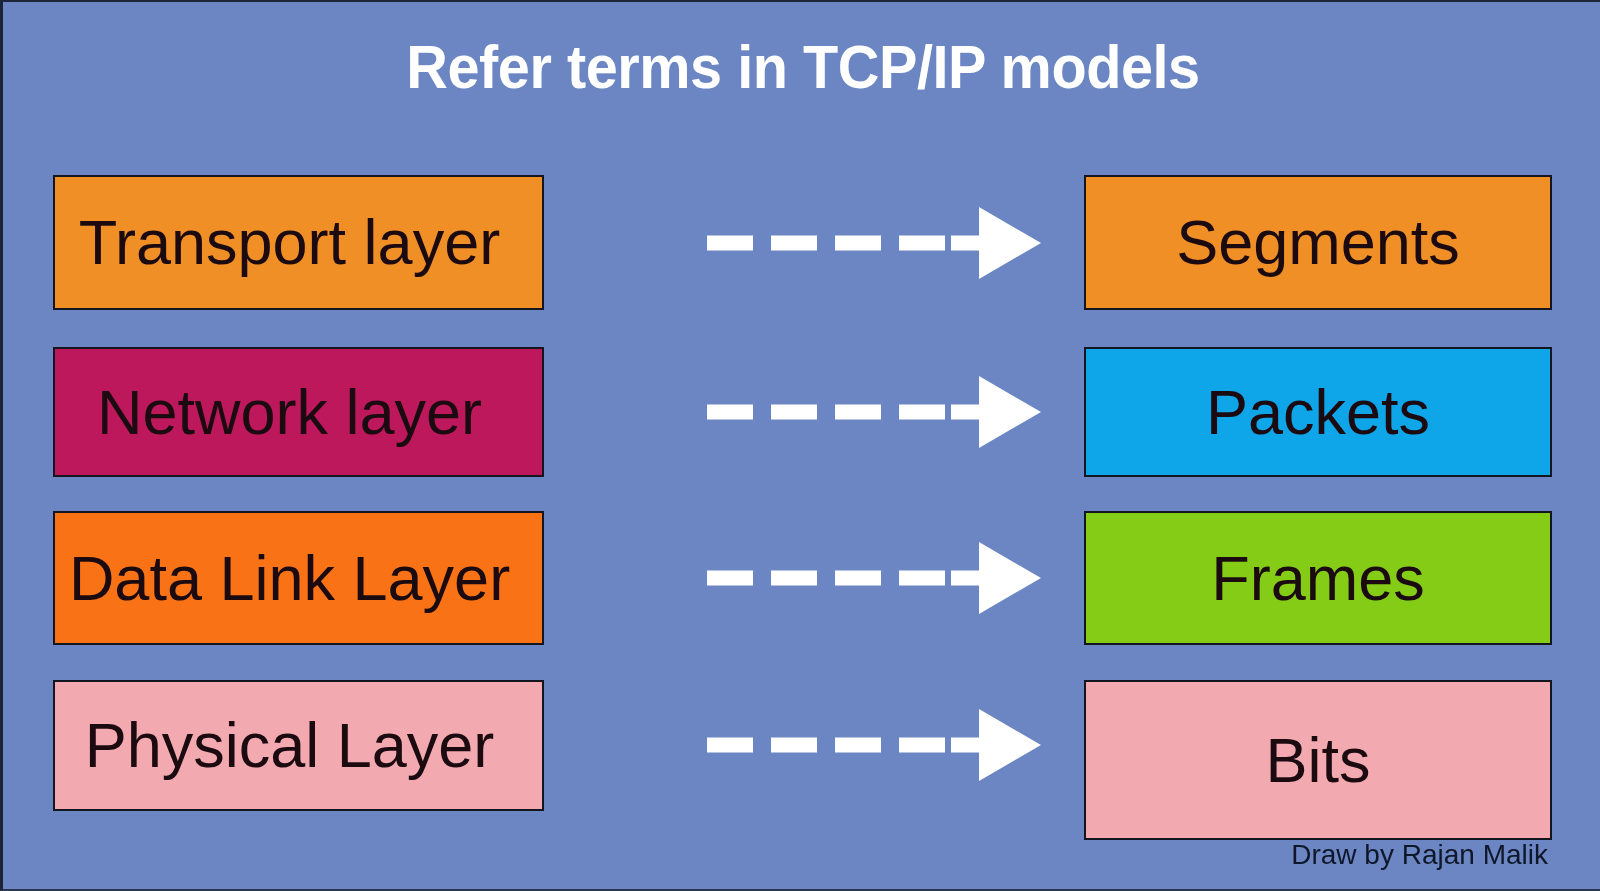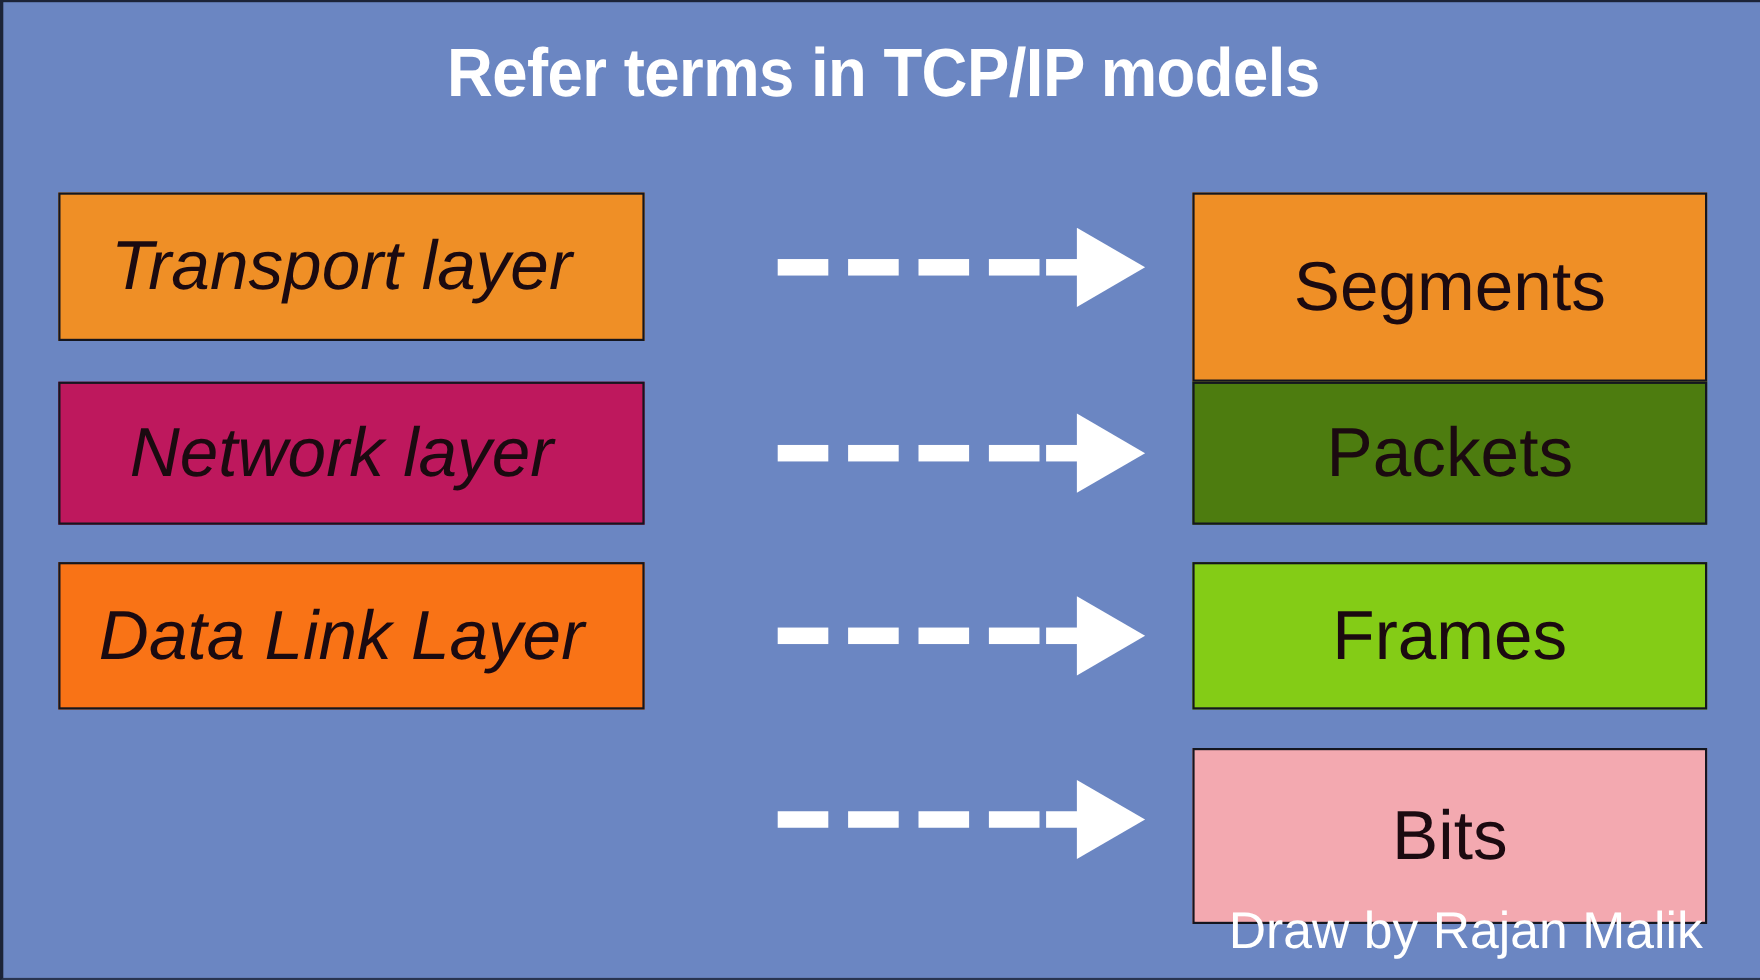--- a/index.html
+++ b/index.html
@@ -49,24 +49,23 @@
     align-items: center;
     color: #1b0a10;
     font-size: 63px;
     line-height: 1;
     white-space: nowrap;
     overflow: hidden;
   }
 
   .box.left {
     left: 50px;
-    width: 533px;
+    width: 491px;
     justify-content: center;
     padding-right: 18px;
-    font-style: italic;
   }
   .box.right {
     left: 1081px;
     width: 468px;
     justify-content: center;
   }
 
   
   .arrow {
     position: absolute;
@@ -108,22 +107,22 @@
     width: 30px;
     height: 15px;
     background: #ffffff;
   }
 
   
   #credit {
     position: absolute;
     right: 52px;
     bottom: 20px;
-    color: #ffffff;
-    font-size: 47px;
+    color: #0f172a;
+    font-size: 28px;
     line-height: 1;
     white-space: nowrap;
   }
 </style>
 </head>
 <body>
 
 <div id="canvas">
 
   <div id="title">Refer terms in TCP/IP models</div>
@@ -137,42 +136,42 @@
       <div class="dashes">
         <div class="dash" style="left:16px;"></div>
         <div class="dash" style="left:80px;"></div>
         <div class="dash" style="left:144px;"></div>
         <div class="dash" style="left:208px;"></div>
       </div>
       <div class="stub"></div>
       <div class="head"></div>
     </div>
 
-    <div class="box right" style="top:0;height:172px;background:#ef8f26;">
+    <div class="box right" style="top:0;height:135px;background:#ef8f26;">
       <span>Segments</span>
     </div>
   </div>
 
   <div class="row" style="top:345px;height:130px;">
     <div class="box left" style="top:0;height:130px;background:#be185d;">
       <span>Network layer</span>
     </div>
 
     <div class="arrow" style="top:35px;">
       <div class="dashes">
         <div class="dash" style="left:16px;"></div>
         <div class="dash" style="left:80px;"></div>
         <div class="dash" style="left:144px;"></div>
         <div class="dash" style="left:208px;"></div>
       </div>
       <div class="stub"></div>
       <div class="head"></div>
     </div>
 
-    <div class="box right" style="top:0;height:130px;background:#4d7c0f;text-align:center;">
+    <div class="box right" style="top:0;height:130px;background:#0ea5e9;text-align:center;">
       <span>Packets</span>
     </div>
   </div>
 
   <div class="row" style="top:509px;height:134px;">
     <div class="box left" style="top:0;height:134px;background:#f97316;">
       <span>Data Link Layer</span>
     </div>
 
     <div class="arrow" style="top:37px;">
@@ -185,20 +184,23 @@
       <div class="stub"></div>
       <div class="head"></div>
     </div>
 
     <div class="box right" style="top:0;height:134px;background:#84cc16;">
       <span>Frames</span>
     </div>
   </div>
 
   <div class="row" style="top:678px;height:131px;">
+    <div class="box left" style="top:0;height:131px;background:#f3a9b0;">
+      <span>Physical Layer</span>
+    </div>
 
     <div class="arrow" style="top:35px;">
       <div class="dashes">
         <div class="dash" style="left:16px;"></div>
         <div class="dash" style="left:80px;"></div>
         <div class="dash" style="left:144px;"></div>
         <div class="dash" style="left:208px;"></div>
       </div>
       <div class="stub"></div>
       <div class="head"></div>

